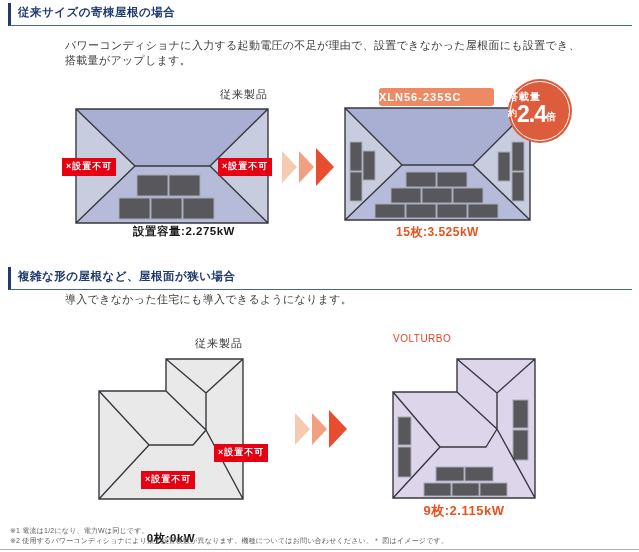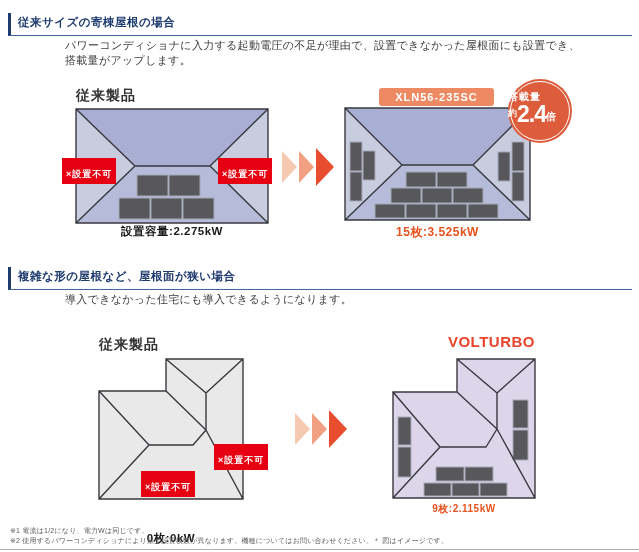--- a/index.html
+++ b/index.html
@@ -7,30 +7,30 @@
         font-family:"Liberation Sans","DejaVu Sans",sans-serif;color:#3d3d3d;}
 
   
   .sec-header{position:absolute;left:8px;width:624px;box-sizing:border-box;
     border-left:3px solid #1e3a6e;border-bottom:1px solid #44659c;
     padding:2px 0 5px 7px;font-size:11.5px;font-weight:bold;color:#1e3a6e;letter-spacing:0.5px;}
   .para{position:absolute;left:17px;font-size:11px;line-height:15px;color:#3d3d3d;letter-spacing:0.3px;margin-left:48px;}
   .para span{display:block;}
 
   
-  .diag-title{position:absolute;text-align:left;font-size:14px;font-weight:bold;color:#333;letter-spacing:1px;}
+  .diag-title{position:absolute;text-align:right;font-size:11px;font-weight:normal;color:#333;letter-spacing:1px;}
   .caption-dark{position:absolute;text-align:center;font-size:11.5px;font-weight:bold;color:#1a1a1a;letter-spacing:0.5px;}
   .caption-orange{position:absolute;text-align:center;font-weight:bold;color:#e8521d;letter-spacing:0.5px;}
-  .volturbo-title{position:absolute;text-align:right;font-size:15px;font-weight:bold;color:#e8442a;letter-spacing:0.5px;}
+  .volturbo-title{position:absolute;text-align:left;font-size:10px;font-weight:normal;color:#e8442a;letter-spacing:0.5px;}
 
   .no-install{position:absolute;background:#e60012;color:#ffffff;font-size:9px;font-weight:bold;
-    padding:10px 4px 3px 4px;letter-spacing:1px;white-space:nowrap;z-index:5;}
+    padding:2px 4px 3px 4px;letter-spacing:1px;white-space:nowrap;z-index:5;}
 
   .product-chip{position:absolute;left:379px;top:88px;width:115px;height:18px;background:#ee8a63;
-    border-radius:3px;color:#fff;font-size:11px;font-weight:bold;text-align:center;line-height:18px;
+    border-radius:3px;color:#fff;font-size:11px;font-weight:bold;text-align:left;line-height:18px;
     letter-spacing:1px;z-index:4;}
 
   
   .badge{position:absolute;left:508px;top:79px;width:64px;height:64px;border-radius:50%;
     background:#dd5c3c;z-index:6;color:#fff;}
   .badge:before{content:"";position:absolute;left:2px;top:2px;right:2px;bottom:2px;
     border:1.5px solid #fff;border-radius:50%;}
   .badge .l1{position:absolute;top:11px;width:100%;font-size:10px;font-weight:bold;letter-spacing:1px;}
   .badge .l2{position:absolute;top:22px;width:100%;}
   .badge .sm{font-size:9px;font-weight:bold;vertical-align:6px;}
@@ -42,21 +42,21 @@
   .panels rect{fill:#58585c;stroke:#a6a9b8;stroke-width:1;}
 
   .footnote{position:absolute;font-size:7px;color:#595959;letter-spacing:0.2px;white-space:nowrap;}
   .bottom-rule{position:absolute;left:0;top:549px;width:639px;height:1px;background:#b3b3b3;}
 </style>
 </head>
 <body>
 
 <div class="page">
 
-  <div class="sec-header" style="top:13px;">
+  <div class="sec-header" style="top:3px;">
     <span>従来サイズの寄棟屋根の場合</span>
   </div>
 
   <div class="para" style="top:38px;width:610px;">
     <span>パワーコンディショナに入力する起動電圧の不足が理由で、設置できなかった屋根面にも設置でき、</span>
     <span>搭載量がアップします。</span>
   </div>
 
   <div class="diag-title" style="left:76px;top:87px;width:192px;">従来製品</div>
 
@@ -72,21 +72,21 @@
         <rect x="75" y="89" width="31" height="21"></rect>
         <rect x="107" y="89" width="31" height="21"></rect>
       </g>
     <path class="roof-line" d="M0,0 L59,57 M0,114 L59,57 M59,57 L134,57 M192,0 L134,57 M192,114 L134,57
                                M0,0 H192 V114 H0 Z"></path>
   </svg>
 
   <div class="no-install" style="left:62px;top:158px;">×設置不可</div>
   <div class="no-install" style="left:218px;top:158px;">×設置不可</div>
 
-  <div class="caption-dark" style="left:76px;top:224px;width:192px;">設置容量:2.275kW</div>
+  <div class="caption-dark" style="left:88px;top:224px;width:192px;">設置容量:2.275kW</div>
 
   <svg style="left:282px;top:146px;" width="52" height="42" viewBox="0 0 52 42">
     <polygon points="0,5 15,21 0,37" fill="#f6cab0"></polygon>
     <polygon points="17,5 32,21 17,37" fill="#f1a181"></polygon>
     <polygon points="34,2 52,21 34,40" fill="#e84d30"></polygon>
   </svg>
 
   <div class="product-chip">XLN56-235SC</div>
 
   <svg style="left:345px;top:108px;" width="185" height="112" viewBox="0 0 185 112">
@@ -165,21 +165,21 @@
         <rect x="72" y="108" width="28" height="14"></rect>
         <rect x="31" y="124" width="27" height="13"></rect>
         <rect x="59" y="124" width="27" height="13"></rect>
         <rect x="87" y="124" width="27" height="13"></rect>
       </g>
     <path class="roof-line" d="M0,33 L47,88 M0,139 L47,88 M47,88 L93,88 M93,88 L104,70
                                M64,0 L104,34 M142,0 L104,34 M104,34 L104,70 M64,33 L104,70 M104,70 L142,139
                                M0,33 L64,33 L64,0 L142,0 L142,139 L0,139 Z"></path>
   </svg>
 
-  <div class="caption-orange" style="left:393px;top:502px;width:142px;font-size:10px;">9枚:2.115kW</div>
+  <div class="caption-orange" style="left:393px;top:502px;width:142px;font-size:13px;">9枚:2.115kW</div>
 
   <div class="footnote" style="left:10px;top:526px;">※1 電流は1/2になり、電力Wは同じです。</div>
   <div class="footnote" style="left:10px;top:536px;">※2 使用するパワーコンディショナにより最少設置枚数が異なります。機種についてはお問い合わせください。</div>
   <div class="footnote" style="left:373px;top:536px;">＊ 図はイメージです。</div>
 
   <div class="bottom-rule"></div>
 
 </div>
 
 </body></html>

